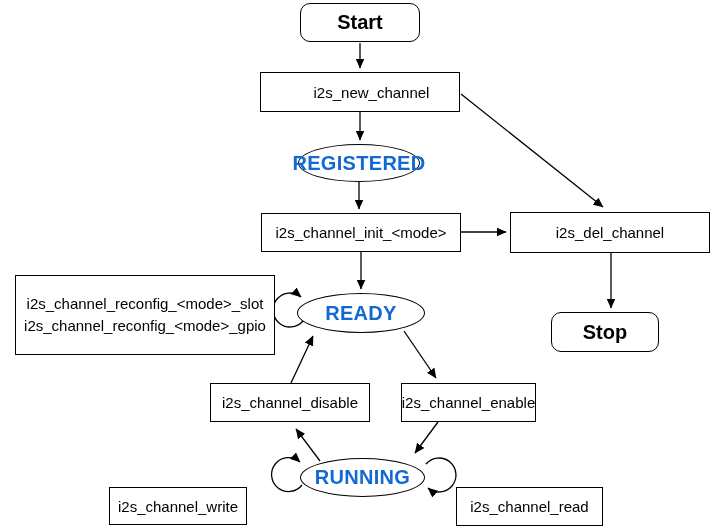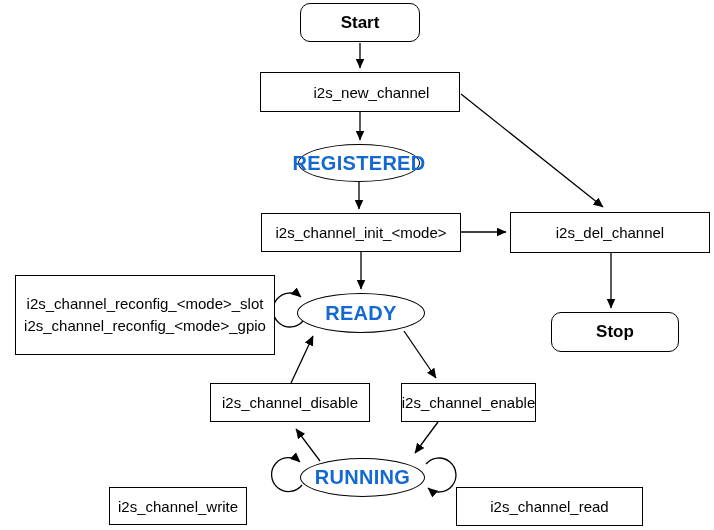--- a/index.html
+++ b/index.html
@@ -31,49 +31,49 @@
     justify-content: center;
     text-align: center;
     font-size: 15px;
     color: #000000;
     z-index: 1;
     white-space: nowrap;
   }
   .terminal {
     border-radius: 10px;
     font-weight: bold;
-    font-size: 17px;
+    font-size: 20px;
   }
   .state {
     border-radius: 50%;
     font-weight: bold;
     font-size: 20px;
     letter-spacing: 0.3px;
     color: var(--state-color, #1269D3);
   }
   .multiline {
     flex-direction: column;
     line-height: 22px;
     white-space: nowrap;
     margin-left: 12px;
   }
 
   #n-start      { left: 300px; top:   3px; width: 120px; height: 39px; }
   #n-new        { left: 260px; top:  72px; width: 200px; height: 40px; padding-left: 23px; }
   #n-registered { left: 298px; top: 144px; width: 122px; height: 38px; }
   #n-init       { left: 261px; top: 213px; width: 200px; height: 39px; }
   #n-del        { left: 510px; top: 212px; width: 200px; height: 41px; }
-  #n-stop       { left: 551px; top: 312px; width: 128px; height: 40px; }
+  #n-stop       { left: 551px; top: 312px; width: 108px; height: 40px; }
   #n-ready      { left: 297px; top: 293px; width: 128px; height: 40px; }
   #n-reconfig   { left:   3px; top: 275px; width: 260px; height: 80px; }
   #n-disable    { left: 170px; top: 383px; width: 160px; height: 39px; margin-left: 40px; }
   #n-enable     { left: 401px; top: 383px; width: 135px; height: 39px; }
   #n-running    { left: 300px; top: 458px; width: 125px; height: 39px; }
   #n-write      { left: 109px; top: 487px; width: 138px; height: 38px; }
-  #n-read       { left: 456px; top: 487px; width: 187px; height: 39px; }
+  #n-read       { left: 456px; top: 487px; width: 147px; height: 39px; }
 </style>
 </head>
 <body>
 
 <div class="canvas">
 
   <svg class="edges" width="714" height="530" viewBox="0 0 714 530">
     <defs>
       <marker id="arrow" markerWidth="11" markerHeight="9" refX="9.5" refY="4.5" orient="auto" markerUnits="userSpaceOnUse">
         <path d="M0,0 L10,4.5 L0,9 z" fill="#000000"></path>

